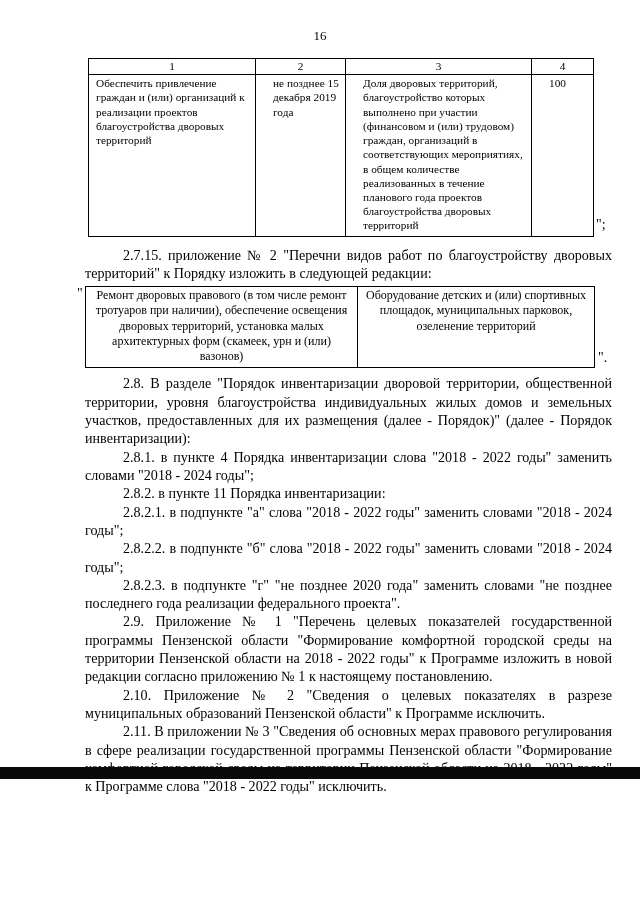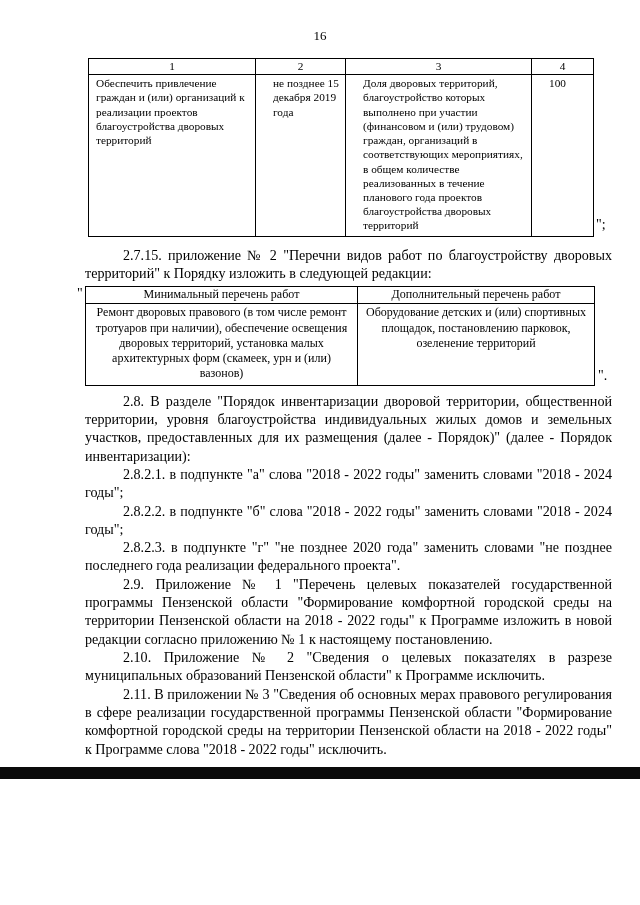--- a/index.html
+++ b/index.html
@@ -98,34 +98,32 @@
         </table>
       <span class="closing1">";</span>
     </div>
 
     <p class="para first">2.7.15. приложение № 2 "Перечни видов работ по благоустройству дворовых территорий" к Порядку изложить в следующей редакции:</p>
 
     <div class="t2wrap">
       <span class="opening2">"</span>
       <table class="t2">
         <tbody>
-            <tr class="hdr">
-          <td class="m">Минимальный перечень работ</td>
-          <td class="d">Дополнительный перечень работ</td>
-        </tr>
         <tr>
           <td class="m">Ремонт дворовых правового (в том числе ремонт тротуаров при наличии), обеспечение освещения дворовых территорий, установка малых архитектурных форм (скамеек, урн и (или) вазонов)</td>
-          <td class="d">Оборудование детских и (или) спортивных площадок, постановлению парковок, озеленение территорий</td>
+          <td class="d">Оборудование детских и (или) спортивных площадок, муниципальных парковок, озеленение территорий</td>
         </tr>
       </tbody>
         </table>
       <span class="closing2">".</span>
     </div>
 
     <p class="para after-table">2.8. В разделе "Порядок инвентаризации дворовой территории, общественной территории, уровня благоустройства индивидуальных жилых домов и земельных участков, предоставленных для их размещения (далее - Порядок)" (далее - Порядок инвентаризации):</p>
+    <p class="para">2.8.1. в пункте 4 Порядка инвентаризации слова "2018 - 2022 годы" заменить словами "2018 - 2024 годы";</p>
+    <p class="para">2.8.2. в пункте 11 Порядка инвентаризации:</p>
     <p class="para">2.8.2.1. в подпункте "а" слова "2018 - 2022 годы" заменить словами "2018 - 2024 годы";</p>
     <p class="para">2.8.2.2. в подпункте "б" слова "2018 - 2022 годы" заменить словами "2018 - 2024 годы";</p>
     <p class="para">2.8.2.3. в подпункте "г" "не позднее 2020 года" заменить словами "не позднее последнего года реализации федерального проекта".</p>
     <p class="para">2.9. Приложение № 1 "Перечень целевых показателей государственной программы Пензенской области "Формирование комфортной городской среды на территории Пензенской области на 2018 - 2022 годы" к Программе изложить в новой редакции согласно приложению № 1 к настоящему постановлению.</p>
     <p class="para">2.10. Приложение № 2 "Сведения о целевых показателях в разрезе муниципальных образований Пензенской области" к Программе исключить.</p>
     <p class="para">2.11. В приложении № 3 "Сведения об основных мерах правового регулирования в сфере реализации государственной программы Пензенской области "Формирование комфортной городской среды на территории Пензенской области на 2018 - 2022 годы" к Программе слова "2018 - 2022 годы" исключить.</p>
 
   </div>
 
   <div class="bottom-bar"></div>

